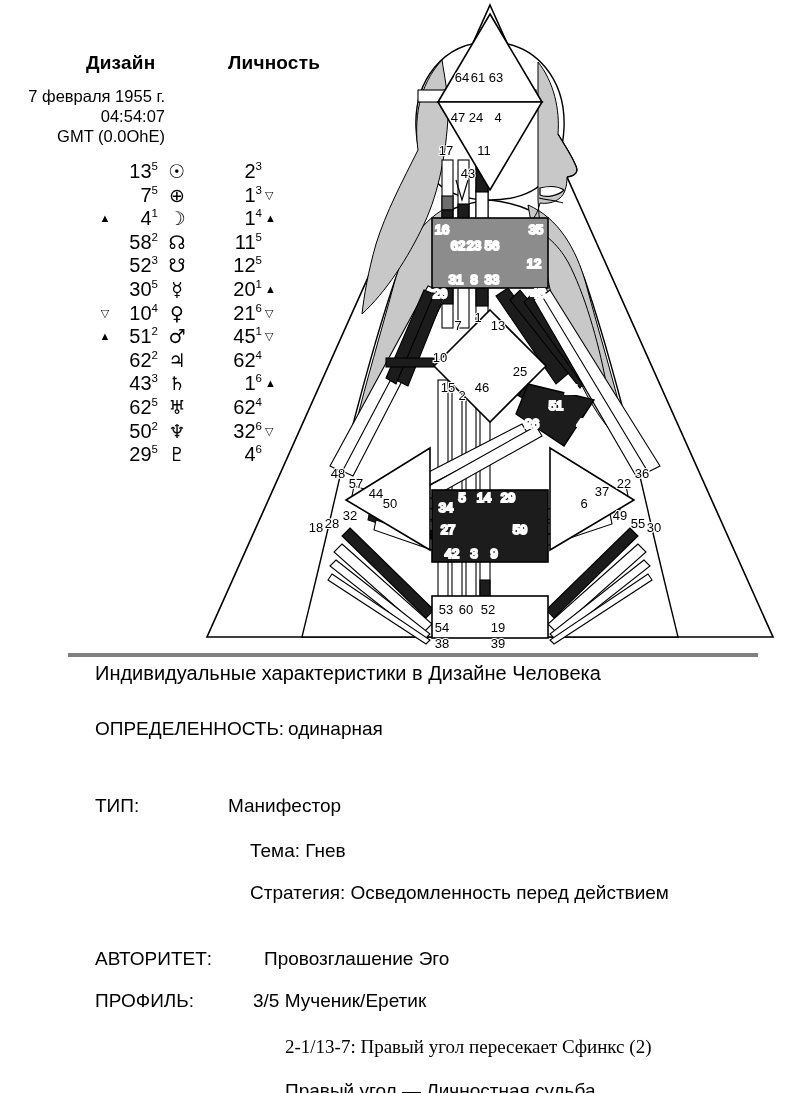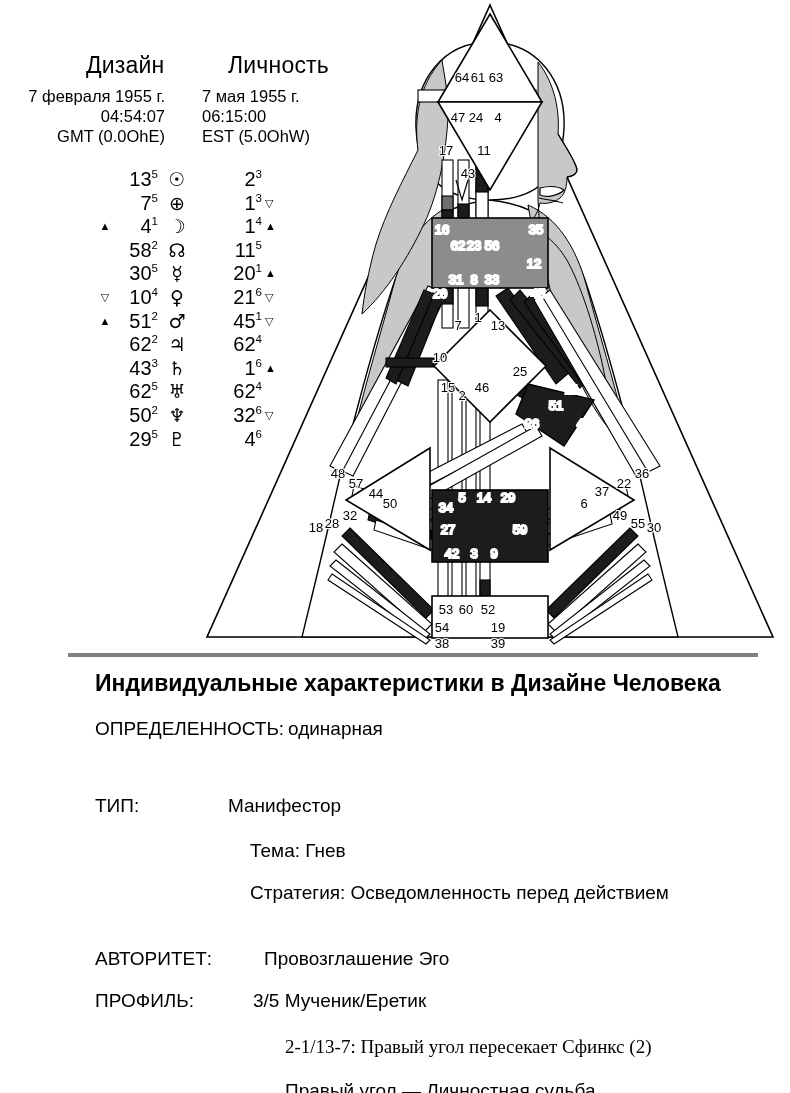--- a/index.html
+++ b/index.html
@@ -28,22 +28,22 @@
     position: absolute;
     left: 0; top: 52px;
     width: 340px;
   }
   .col-heads {
     position: relative;
     height: 34px;
   }
   .col-head {
     position: absolute;
-    font-size: 23px;
-    font-weight: normal;
+    font-size: 19px;
+    font-weight: bold;
     letter-spacing: .2px;
   }
   .col-head.design  { left: 86px; }
   .col-head.person  { left: 198px; margin-left: 30px; }
 
   .birth-block {
     position: relative;
     height: 74px;
     font-size: 16.5px;
     line-height: 20px;
@@ -52,21 +52,20 @@
     position: absolute;
     white-space: nowrap;
   }
   .birth.design { right: 175px; text-align: right; }
   .birth.person { left: 202px;  text-align: left;  }
   .birth div { white-space: pre; }
 
   
   #planet-rows {
     position: relative;
-    margin-top: 8px;
   }
   .prow {
     position: relative;
     height: 23.6px;
     font-size: 20px;
   }
   .prow .arrL, .prow .arrR {
     position: absolute;
     font-size: 11px;
     line-height: 23px;
@@ -114,23 +113,23 @@
   }
 
   
   #info {
     position: absolute;
     left: 0; top: 658px;
     width: 790px;
   }
   #info-title {
     position: absolute;
-    left: 95px; top: 12px;
-    font-size: 23px;
-    font-weight: bold;
+    left: 95px; top: 4px;
+    font-size: 20px;
+    font-weight: normal;
     white-space: nowrap;
   }
   .irow {
     position: absolute;
     font-size: 19px;
     white-space: nowrap;
   }
   .ilabel { position: absolute; }
   .ivalue { position: absolute; }
 </style>
@@ -145,25 +144,20 @@
       <div class="col-head design">Дизайн</div>
       <div class="col-head person">Личность</div>
     </div>
 
     <div class="birth-block">
       <div class="birth design">
         <div>7 февраля 1955 г.</div>
         <div>04:54:07</div>
         <div>GMT (0.0OhE)</div>
       </div>
-      <div class="birth person">
-        <div>7 мая 1955 г.</div>
-        <div>06:15:00</div>
-        <div>EST (5.0OhW)</div>
-      </div>
     </div>
 
     <div id="planet-rows">
         <div class="prow">
           <span class="arrL"></span>
           <span class="dgate">13<sup>5</sup></span>
           <span class="glyph">☉</span>
           <span class="pgate">2<sup>3</sup></span>
           <span class="arrR"></span>
         </div>
@@ -179,20 +173,27 @@
           <span class="dgate">4<sup>1</sup></span>
           <span class="glyph">☽</span>
           <span class="pgate">1<sup>4</sup></span>
           <span class="arrR">▲</span>
         </div>
         <div class="prow">
           <span class="arrL"></span>
           <span class="dgate">58<sup>2</sup></span>
           <span class="glyph">☊</span>
           <span class="pgate">11<sup>5</sup></span>
+          <span class="arrR"></span>
+        </div>
+        <div class="prow">
+          <span class="arrL"></span>
+          <span class="dgate">52<sup>3</sup></span>
+          <span class="glyph">☋</span>
+          <span class="pgate">12<sup>5</sup></span>
           <span class="arrR"></span>
         </div>
         <div class="prow">
           <span class="arrL"></span>
           <span class="dgate">30<sup>5</sup></span>
           <span class="glyph">☿</span>
           <span class="pgate">20<sup>1</sup></span>
           <span class="arrR">▲</span>
         </div>
         <div class="prow">

